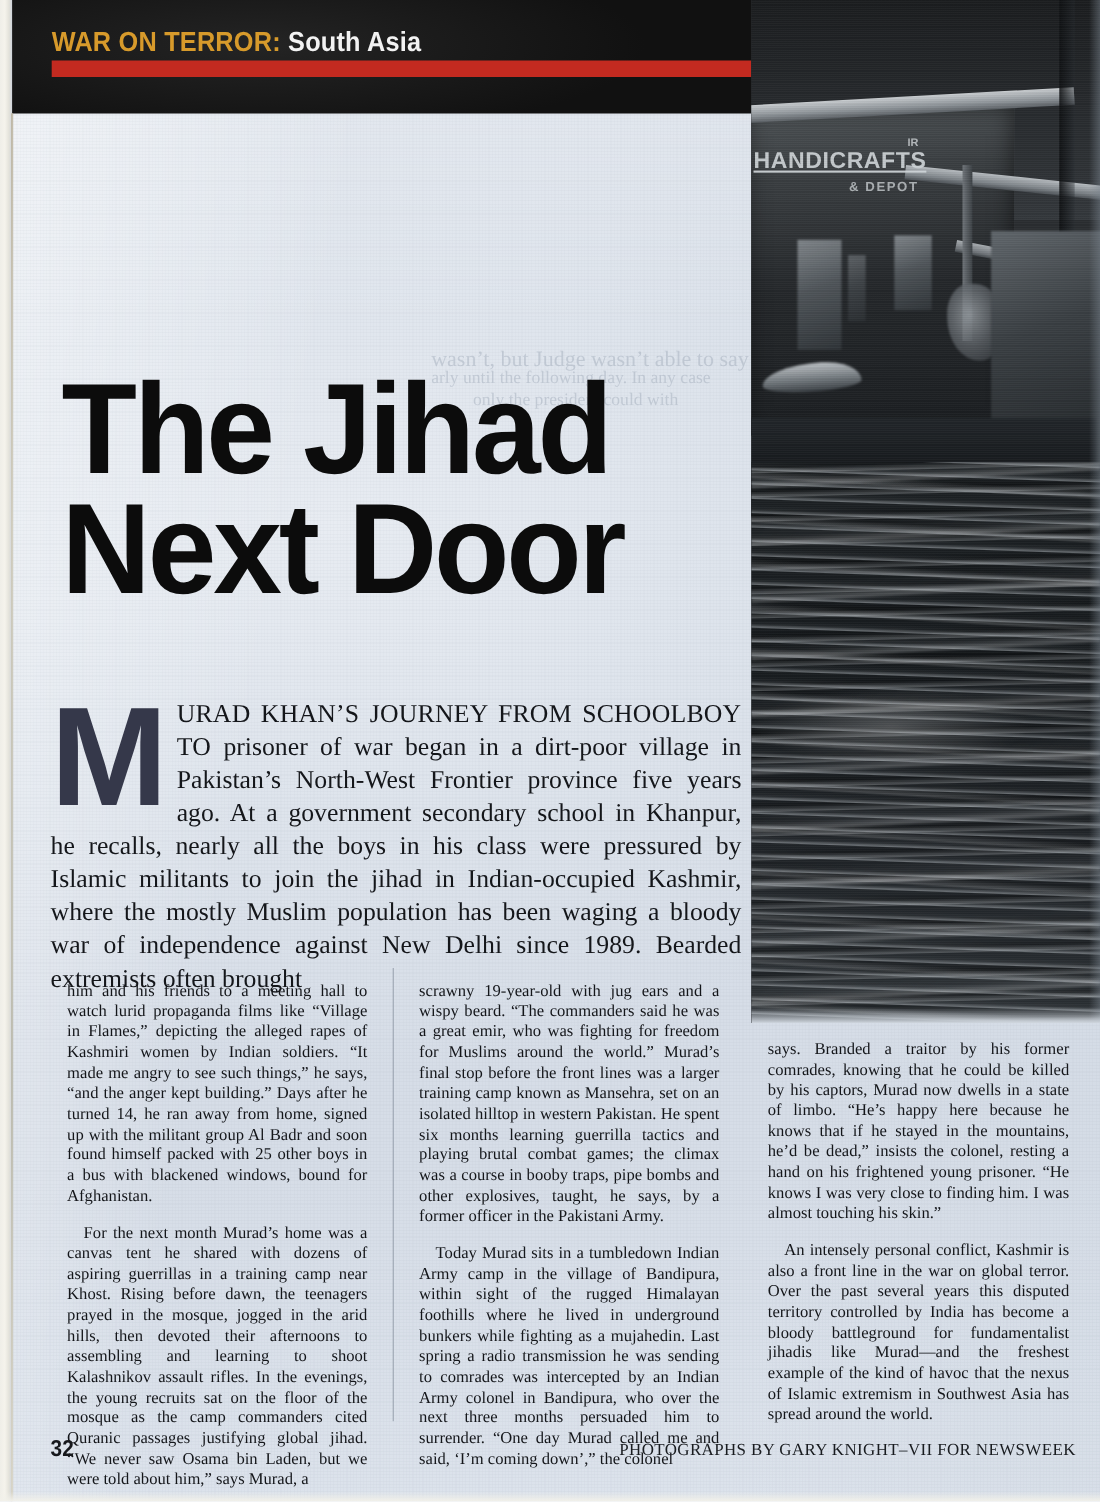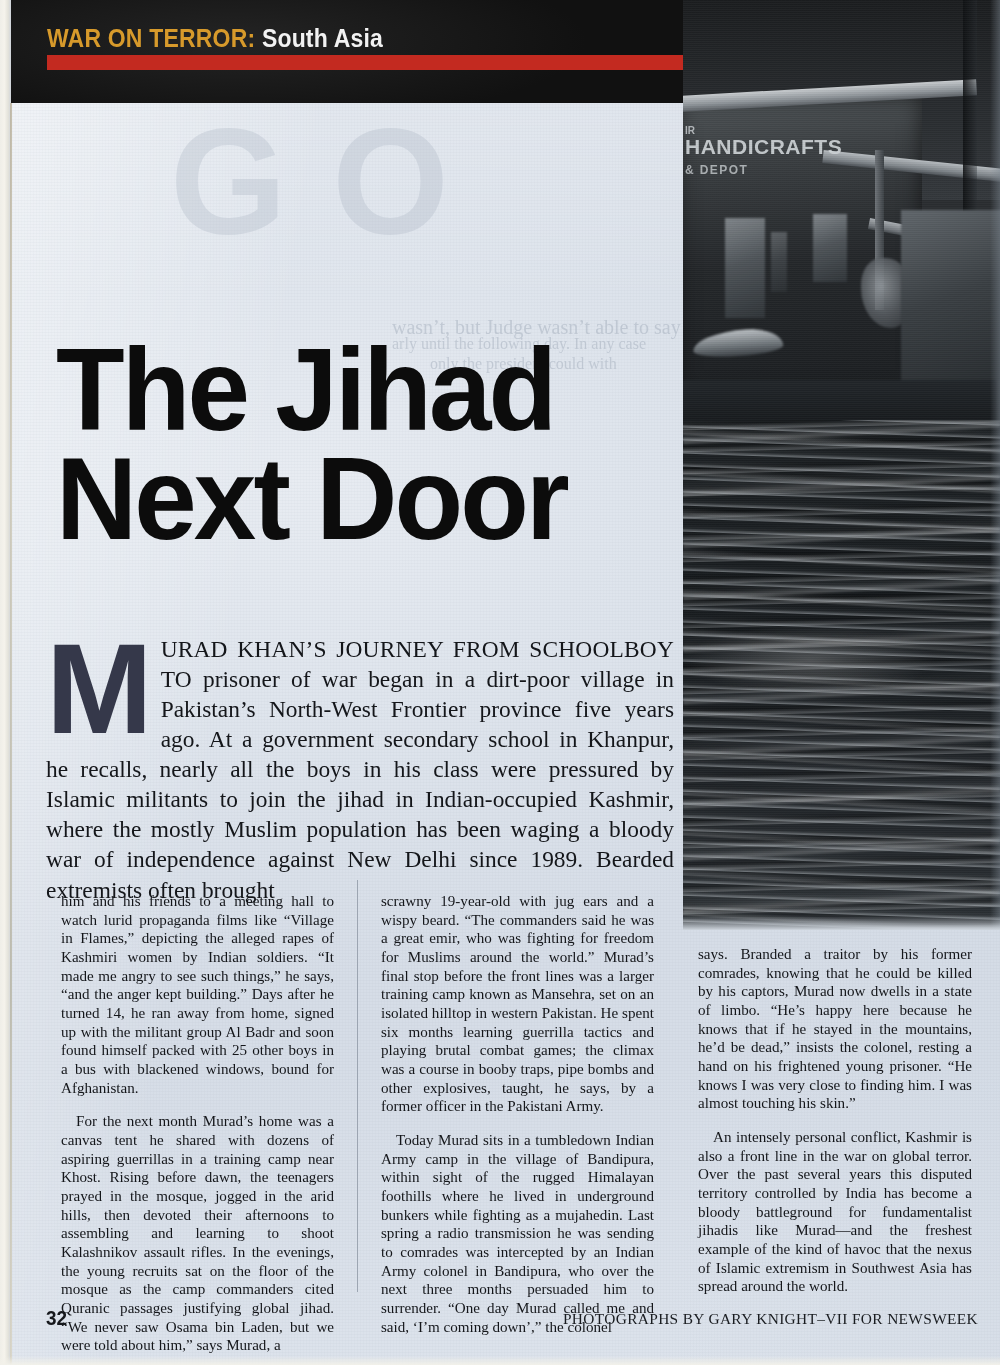--- a/index.html
+++ b/index.html
@@ -71,20 +71,21 @@
   .banner .rule{
     position:absolute;left:36px;top:55px;width:636px;height:15px;
     background:#c32a20;
   }
 
   
   .photo{
     position:absolute;left:683px;top:0px;width:317px;height:930px;
     overflow:hidden;
     background:#2a2d30;
+    text-align:right;
   }
   .photo .sky{
     position:absolute;left:0;top:0;width:317px;height:200px;
     background:linear-gradient(180deg,#1b1d1f 0%,#25282b 40%,#34383c 100%);
   }
   
   .boat{
     position:absolute;left:-6px;top:96px;width:245px;height:300px;
     background:linear-gradient(175deg,#4e5356 0%,#3a3e41 22%,#24272a 55%,#1b1e21 100%);
     box-shadow:0 0 22px rgba(0,0,0,.6) inset;
@@ -103,21 +104,21 @@
     position:absolute;left:186px;top:218px;width:150px;height:11px;
     background:linear-gradient(180deg,#a9aeb2,#6f7479 70%,#41464a);
     transform:rotate(11deg);transform-origin:left center;
   }
   .sign{
     position:absolute;left:2px;top:126px;width:150px;height:56px;
     font-family:"Liberation Sans", sans-serif;
     color:#cfd4d7;
     filter:blur(.7px);
   }
-  .sign .s1{font-size:21px;font-weight:bold;letter-spacing:.5px;display:block;line-height:1;opacity:.92;}
+  .sign .s1{font-size:21px;font-weight:bold;letter-spacing:.5px;display:block;line-height:1;opacity:.92;text-decoration:underline;}
   .sign .s2{font-size:12px;font-weight:bold;letter-spacing:1.4px;display:block;margin-top:6px;opacity:.75;}
   .sign .s0{font-size:10px;font-weight:bold;display:block;line-height:1;opacity:.8;}
   .win{
     position:absolute;background:linear-gradient(160deg,#8d9398 0%,#565c61 45%,#33383c 100%);
     filter:blur(1px);opacity:.85;
   }
   .w1{left:42px;top:218px;width:40px;height:100px;}
   .w2{left:130px;top:214px;width:34px;height:68px;}
   .w3{left:88px;top:232px;width:16px;height:60px;opacity:.5;}
   .post{
@@ -303,21 +304,20 @@
   }
 </style>
 </head>
 <body>
 
 <div class="page">
 
   <div class="paper-tex"></div>
   <div class="paper-grain"></div>
 
-  <div class="ghost-big" style="left:170px;top:96px;font-size:150px;">G O</div>
   <div class="ghost" style="left:392px;top:312px;font-size:20px;">wasn’t, but Judge wasn’t able to say</div>
   <div class="ghost" style="left:392px;top:332px;font-size:16px;">arly until the following day. In any case</div>
   <div class="ghost" style="left:430px;top:352px;font-size:16px;">only the president could with</div>
 
   <div class="banner">
     <div class="kicker">
       <span class="k-gold">WAR ON TERROR:</span>
       <span class="k-white">South Asia</span>
     </div>
     <div class="rule"></div>

